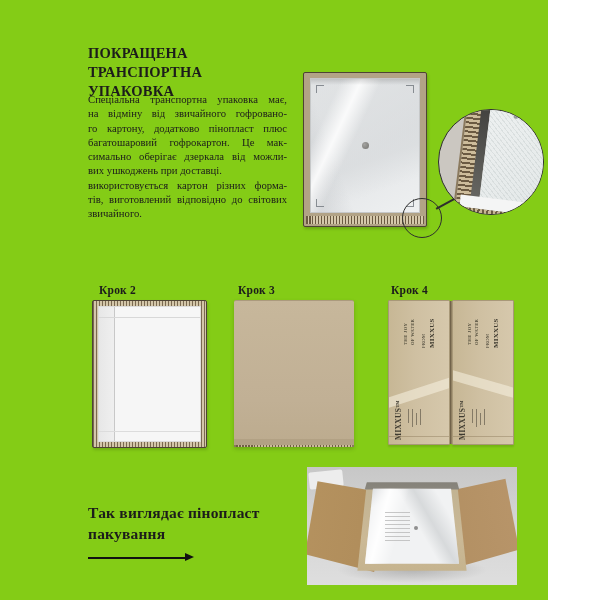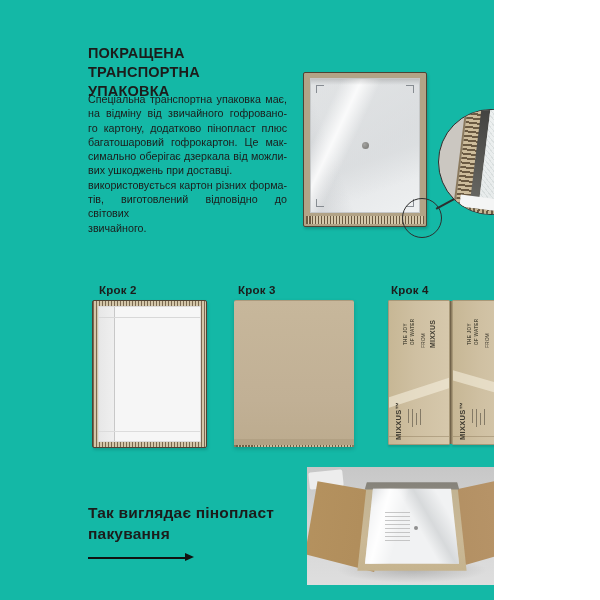--- a/index.html
+++ b/index.html
@@ -1,17 +1,17 @@
 <!DOCTYPE html>
 <html><head>
 <meta charset="utf-8">
 <style>
   html,body{margin:0;padding:0;}
   body{width:600px;height:600px;background:#ffffff;font-family:"Liberation Sans",sans-serif;color:#1c1c1b;}
-  .canvas{position:relative;width:494px;height:600px;background:#14b8a6;overflow:hidden;}
+  .canvas{position:relative;width:548px;height:600px;background:#84cc16;overflow:hidden;font-family:Liberation Serif, serif;}
 
   
   .intro-title{position:absolute;left:88px;top:44px;width:210px;font-size:14.5px;font-weight:bold;line-height:19px;letter-spacing:.2px;}
   .intro-body{position:absolute;left:88px;top:92px;width:199px;font-size:10.7px;line-height:14.3px;}
   .jline{text-align:justify;text-align-last:justify;}
   .lline{text-align:left;}
 
   
   .step-label{position:absolute;font-size:11.5px;font-weight:bold;letter-spacing:.2px;}
 

